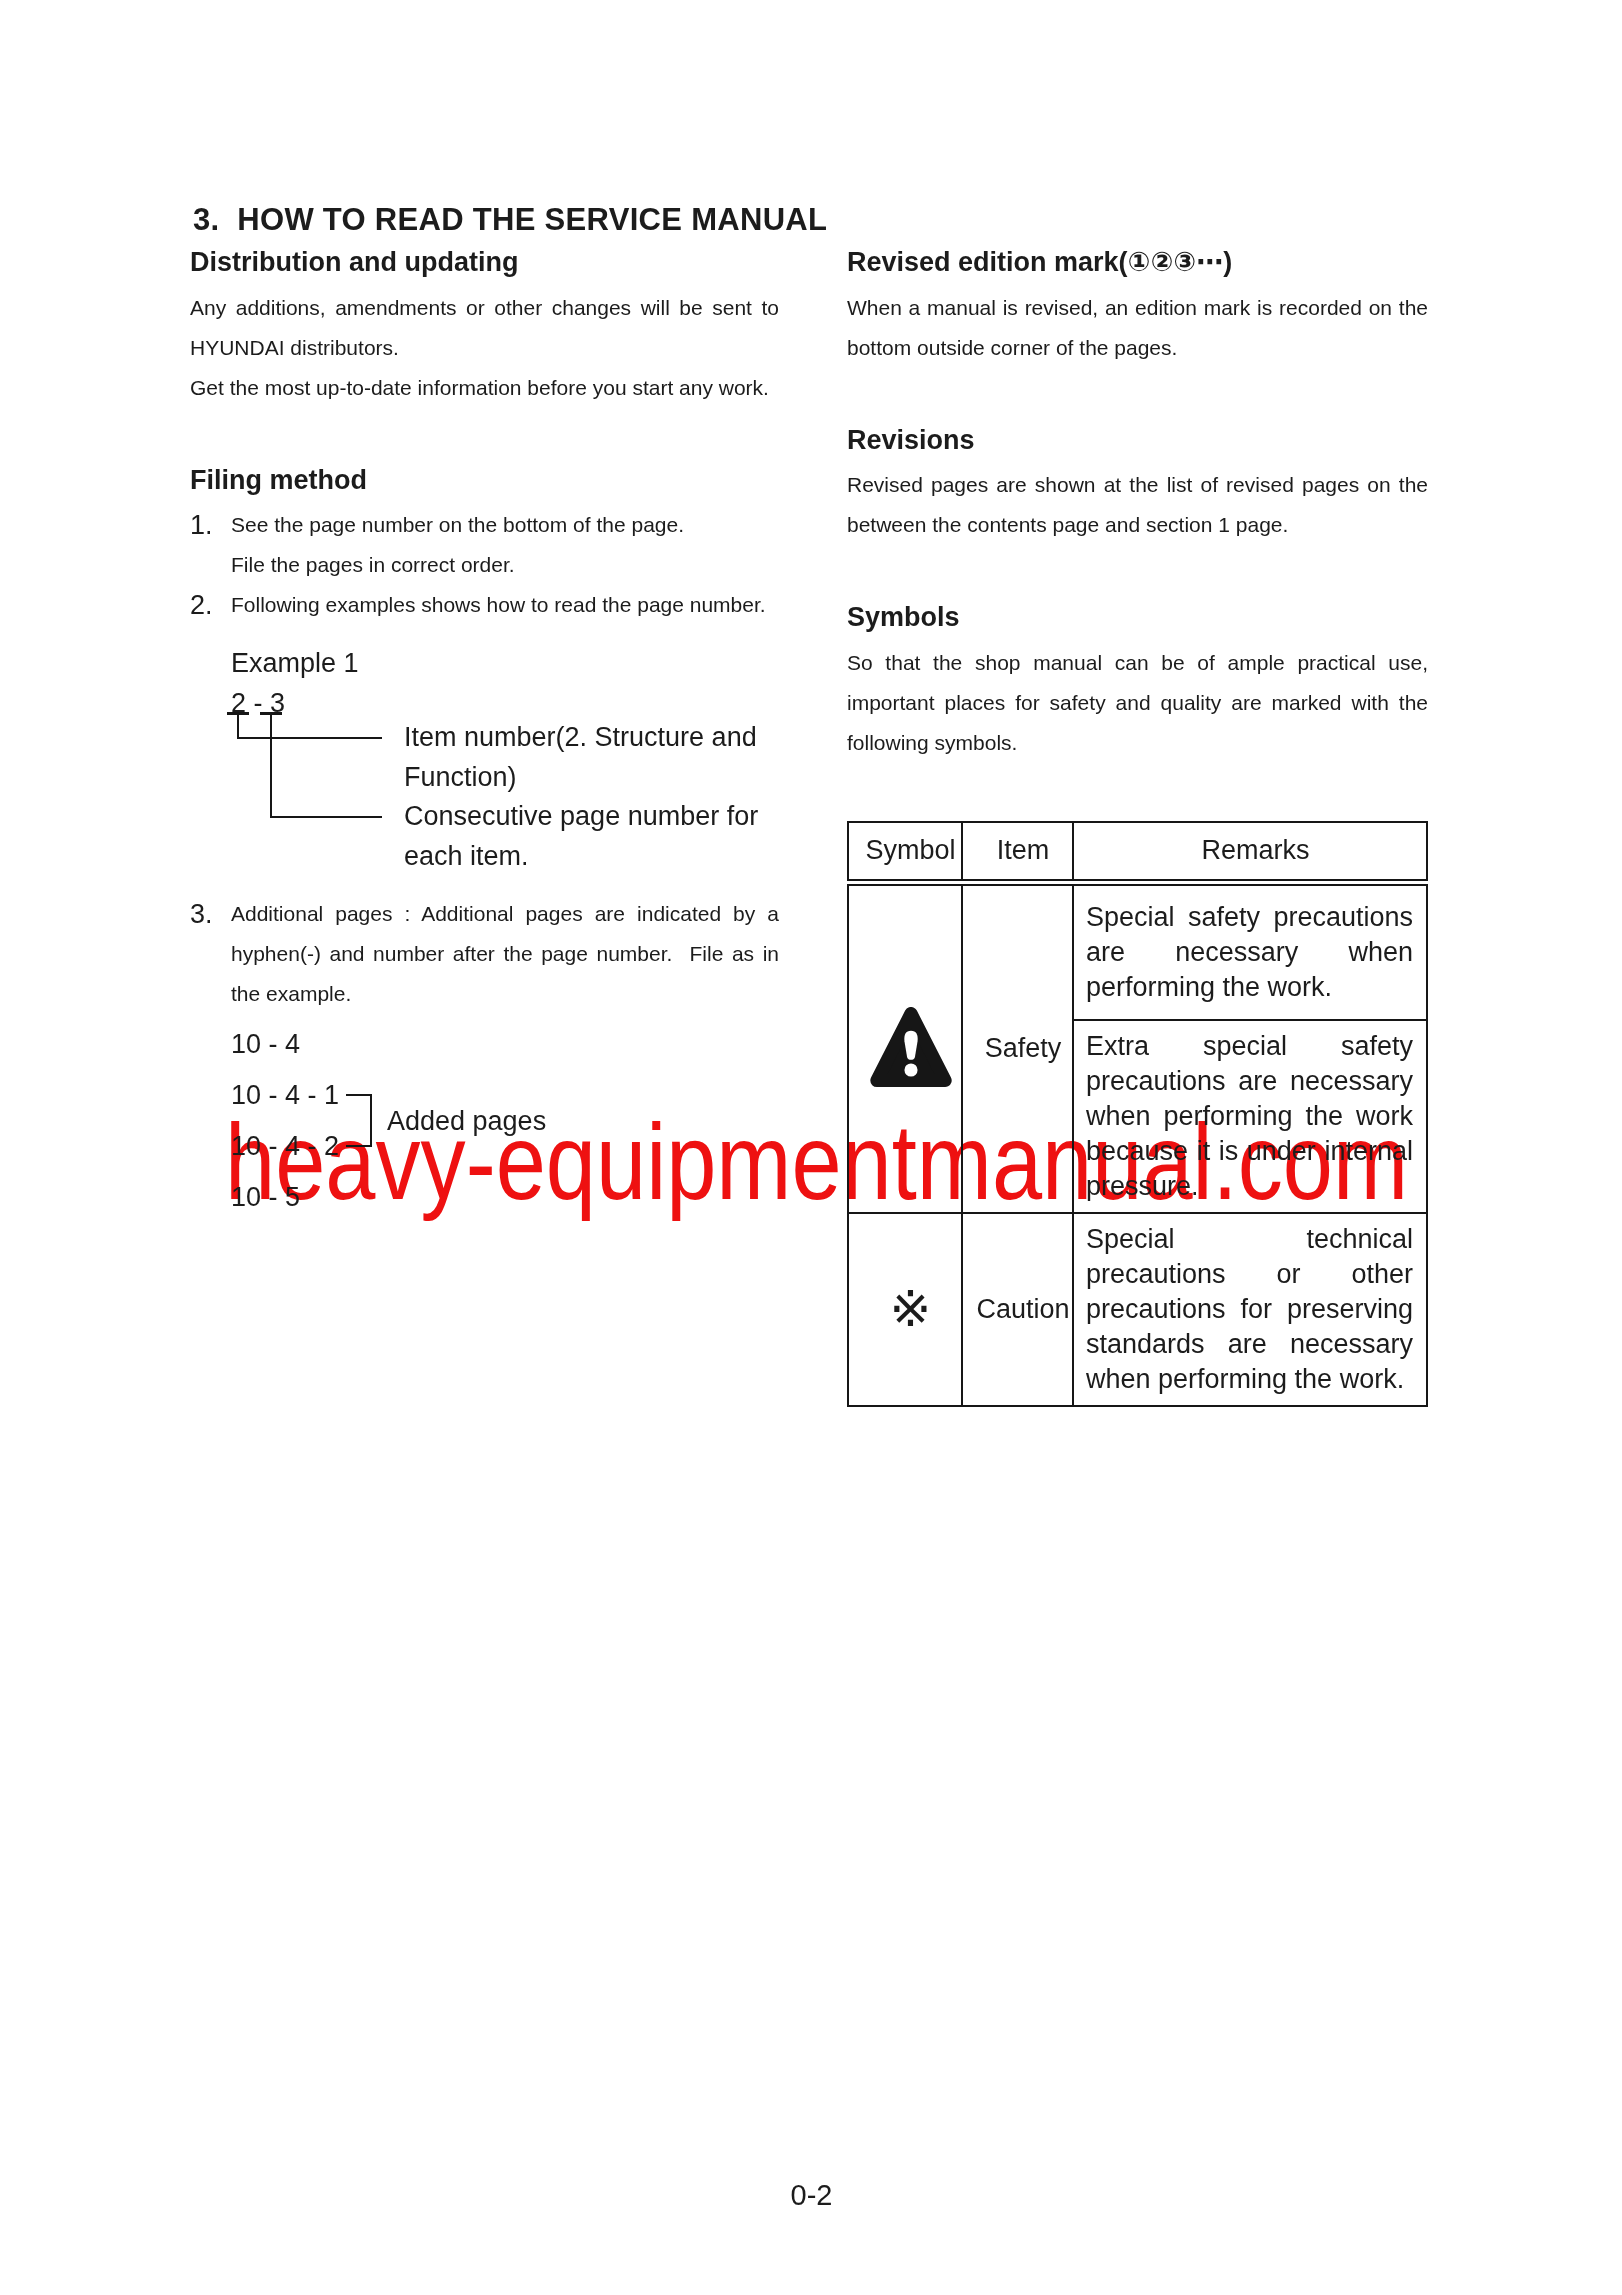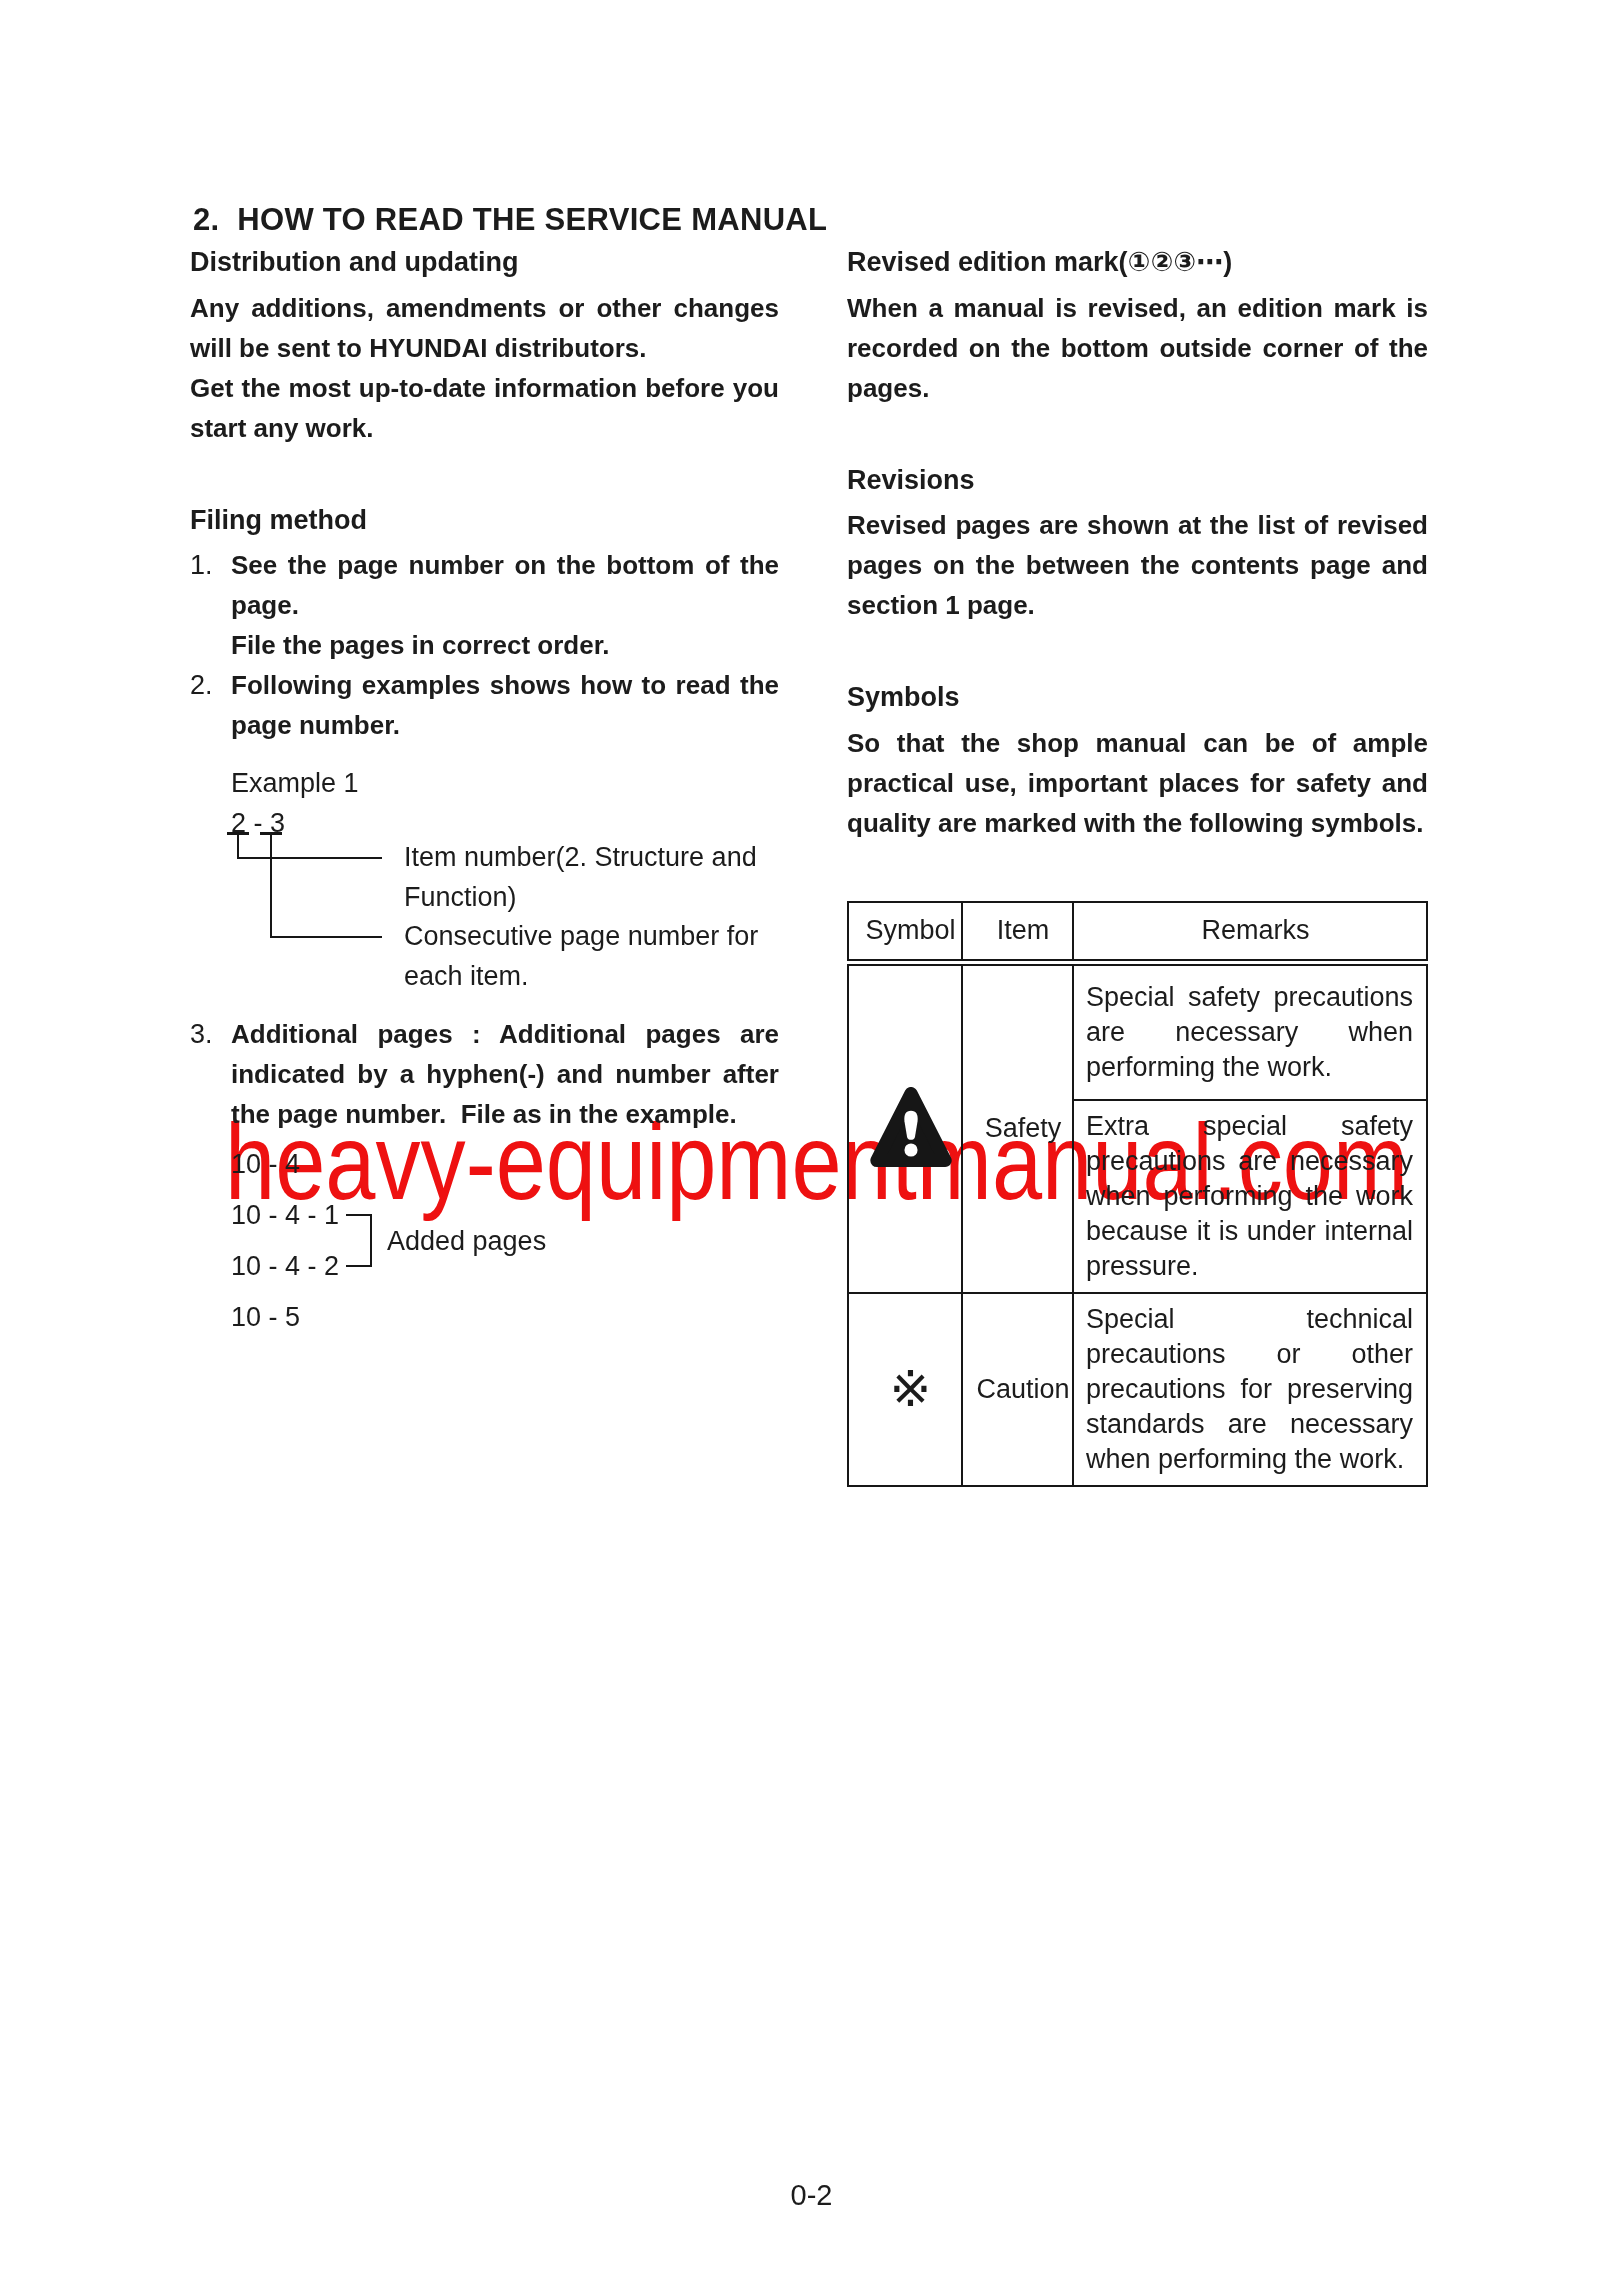--- a/index.html
+++ b/index.html
@@ -32,23 +32,22 @@
   }
   .col { top:246px; }
   .col-left  { left:190px;  width:589px; }
   .col-right { left:847px; width:581px; }
   .h2 {
     font-size:27px; font-weight:bold; line-height:33px;
     margin:0 0 8.5px 0;
   }
   .h2.gap { margin-top:56px; }
   .p {
-    font-size:26px; line-height:40px; margin:0;
+    font-size:21px; line-height:40px; margin:0;
     text-align:justify;
-    font-weight:bold;
   }
   .prewrap { white-space:pre-wrap; }
   .li { position:relative; padding-left:41px; margin:0; }
   .li .num { position:absolute; left:0; top:0; line-height:40px; font-size:27px; }
   
   .example {
     position:relative; margin-left:41px; margin-top:18px;
     height:251px; font-size:27px; line-height:40px;
   }
   .ex-label { position:absolute; left:0; top:0; }
@@ -96,21 +95,21 @@
     text-align:center; font-size:29px; z-index:1;
   }
 </style>
 </head>
 <body>
 
 <div class="page" style="background: rgb(255, 255, 255); color: rgb(28, 28, 28);">
 
   <div class="watermark" style="color: rgb(238, 17, 17);">heavy-equipmentmanual.com</div>
 
-  <div class="layer doc-title">2.  HOW TO READ THE SERVICE MANUAL</div>
+  <div class="layer doc-title">3.  HOW TO READ THE SERVICE MANUAL</div>
 
   <div class="layer col col-left">
 
     <div class="h2">Distribution and updating</div>
     <p class="p">Any additions, amendments or other changes will be sent to HYUNDAI distributors.</p>
     <p class="p">Get the most up-to-date information before you start any work.</p>
 
     <div class="h2 gap">Filing method</div>
 
     <div class="li">

